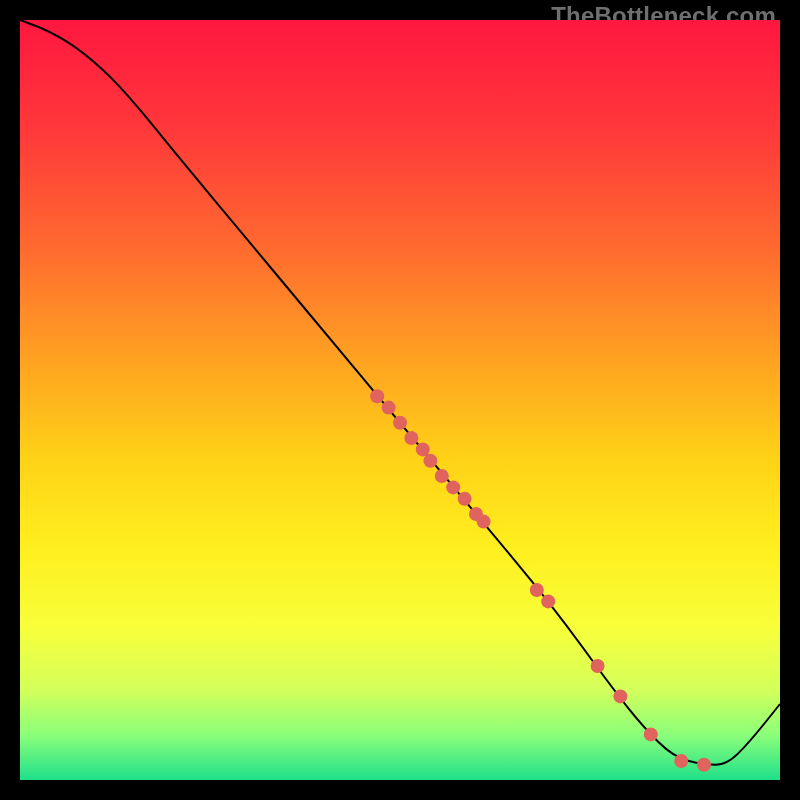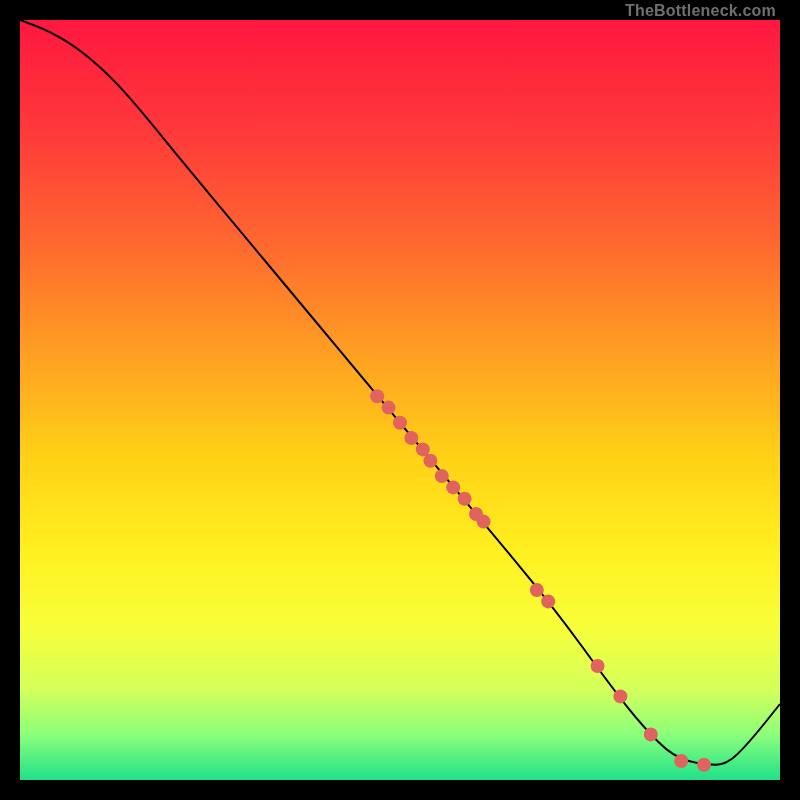--- a/index.html
+++ b/index.html
@@ -24,21 +24,21 @@
     left: 0;
     top: 0;
     width: 760px;
     height: 760px;
   }
   .watermark {
     position: absolute;
     top: 2px;
     right: 24px;
     color: #6f6f6f;
-    font-size: 16px;
+    font-size: 24px;
     font-weight: 600;
     letter-spacing: 0.2px;
     user-select: none;
   }
 </style>
 </head>
 <body>
 
 <div class="watermark">TheBottleneck.com</div>
 

